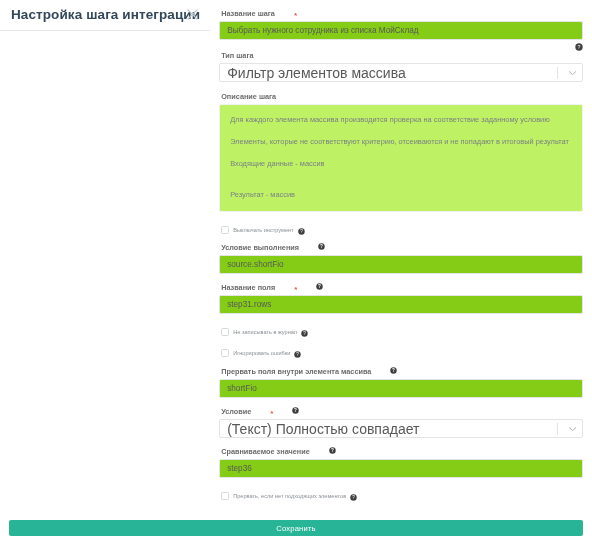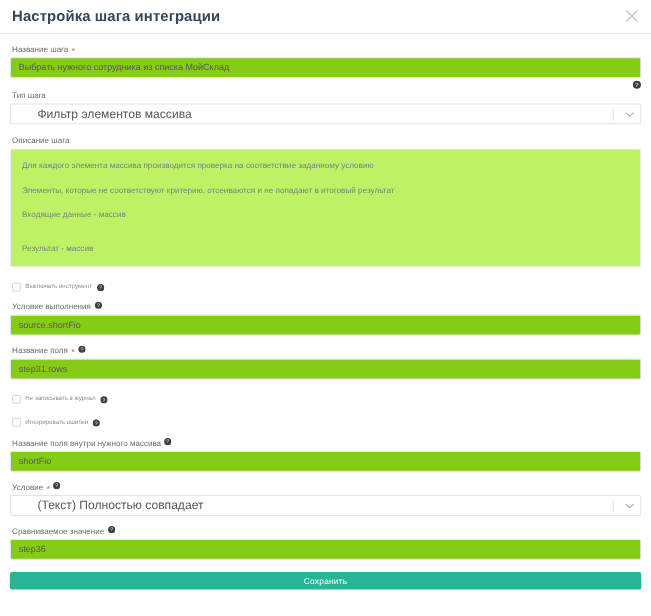--- a/index.html
+++ b/index.html
@@ -17,21 +17,20 @@
     overflow: hidden;
     position: relative;
   }
 
   
   .modal {
     width: 592px;
     height: 560px;
     background: #ffffff;
     display: flex;
-    flex-direction: column;
     position: relative;
   }
 
   
   .modal-header {
     height: 31px;
     min-height: 31px;
     border-bottom: 1px solid #e6e8eb;
     display: flex;
     align-items: center;
@@ -77,22 +76,23 @@
   .field {
     margin-bottom: 0;
   }
   .field-label {
     font-size: 7.3px;
     color: #6b6b6b;
     line-height: 11px;
     margin: 0 0 2px 2px;
     display: flex;
     align-items: flex-end;
-    gap: 3px;
+    gap: 19px;
     white-space: nowrap;
+    font-weight: bold;
   }
   .req-star {
     color: #e8573f;
     font-size: 8px;
     line-height: 1;
     position: relative;
     top: 1px;
   }
 
   .text-input {
@@ -115,27 +115,26 @@
     height: 19px;
     border: 1px solid #e2e4e7;
     border-radius: 2px;
     background: #ffffff;
     display: flex;
     align-items: center;
     position: relative;
     cursor: pointer;
   }
   .select-value {
-    font-size: 11px;
+    font-size: 14px;
     color: #585858;
     padding-left: 7px;
     flex: 1;
     white-space: nowrap;
     overflow: hidden;
-    margin-left: 17px;
   }
   .select-sep {
     width: 1px;
     height: 12px;
     background: #e2e4e7;
     margin-right: 6px;
   }
   .select-arrow {
     width: 16px;
     display: flex;
@@ -351,21 +350,21 @@
           <circle cx="5" cy="5" r="4.6" fill="#3f3f3f"></circle>
           <text x="5" y="7.4" font-size="6.6" font-family="Liberation Sans, sans-serif" fill="#ffffff" text-anchor="middle">?</text>
         </svg>
       </span>
     </div>
 
     <div class="sp-7"></div>
 
     <div class="field">
       <div class="field-label">
-        <span>Название поля внутри нужного массива</span>
+        <span>Прервать поля внутри элемента массива</span>
         <span>
           <svg class="help-icon" viewBox="0 0 10 10" aria-hidden="true">
             <circle cx="5" cy="5" r="4.6" fill="#3f3f3f"></circle>
             <text x="5" y="7.4" font-size="6.6" font-family="Liberation Sans, sans-serif" fill="#ffffff" text-anchor="middle">?</text>
           </svg>
         </span>
       </div>
       <div class="text-input">shortFio</div>
     </div>
 

